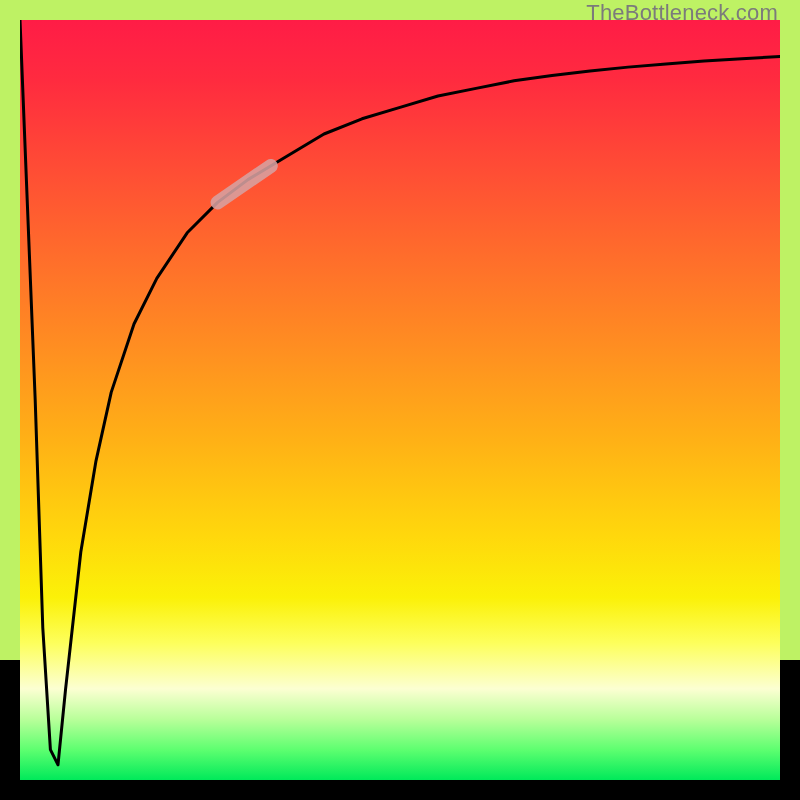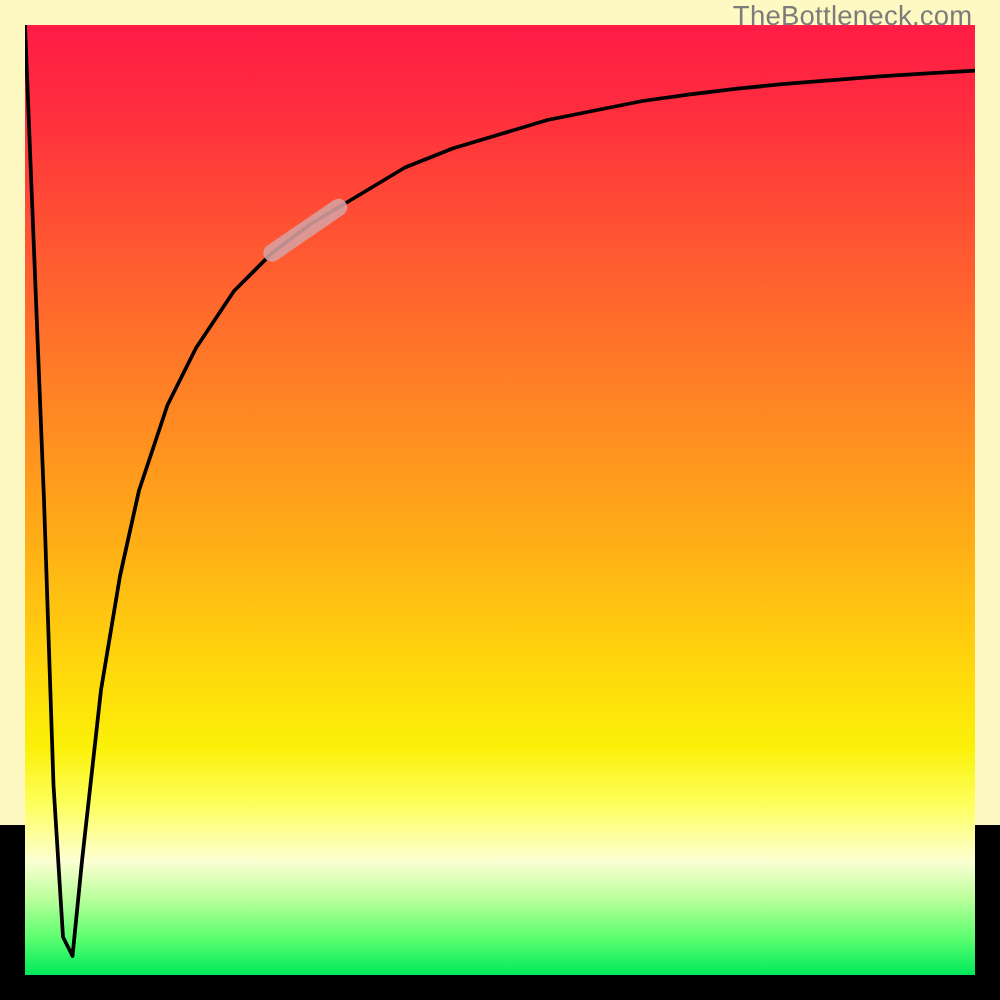--- a/index.html
+++ b/index.html
@@ -7,21 +7,21 @@
     padding: 0;
     width: 800px;
     height: 800px;
     overflow: hidden;
     background: #000;
   }
   .frame {
     position: relative;
     width: 800px;
     height: 660px;
-    background: #fef9c3;
+    background: #bef264;
   }
   .plot-area {
     position: absolute;
     left: 20px;
     top: 20px;
     width: 760px;
     height: 760px;
     overflow: hidden;
   }
   .gradient-fill {

